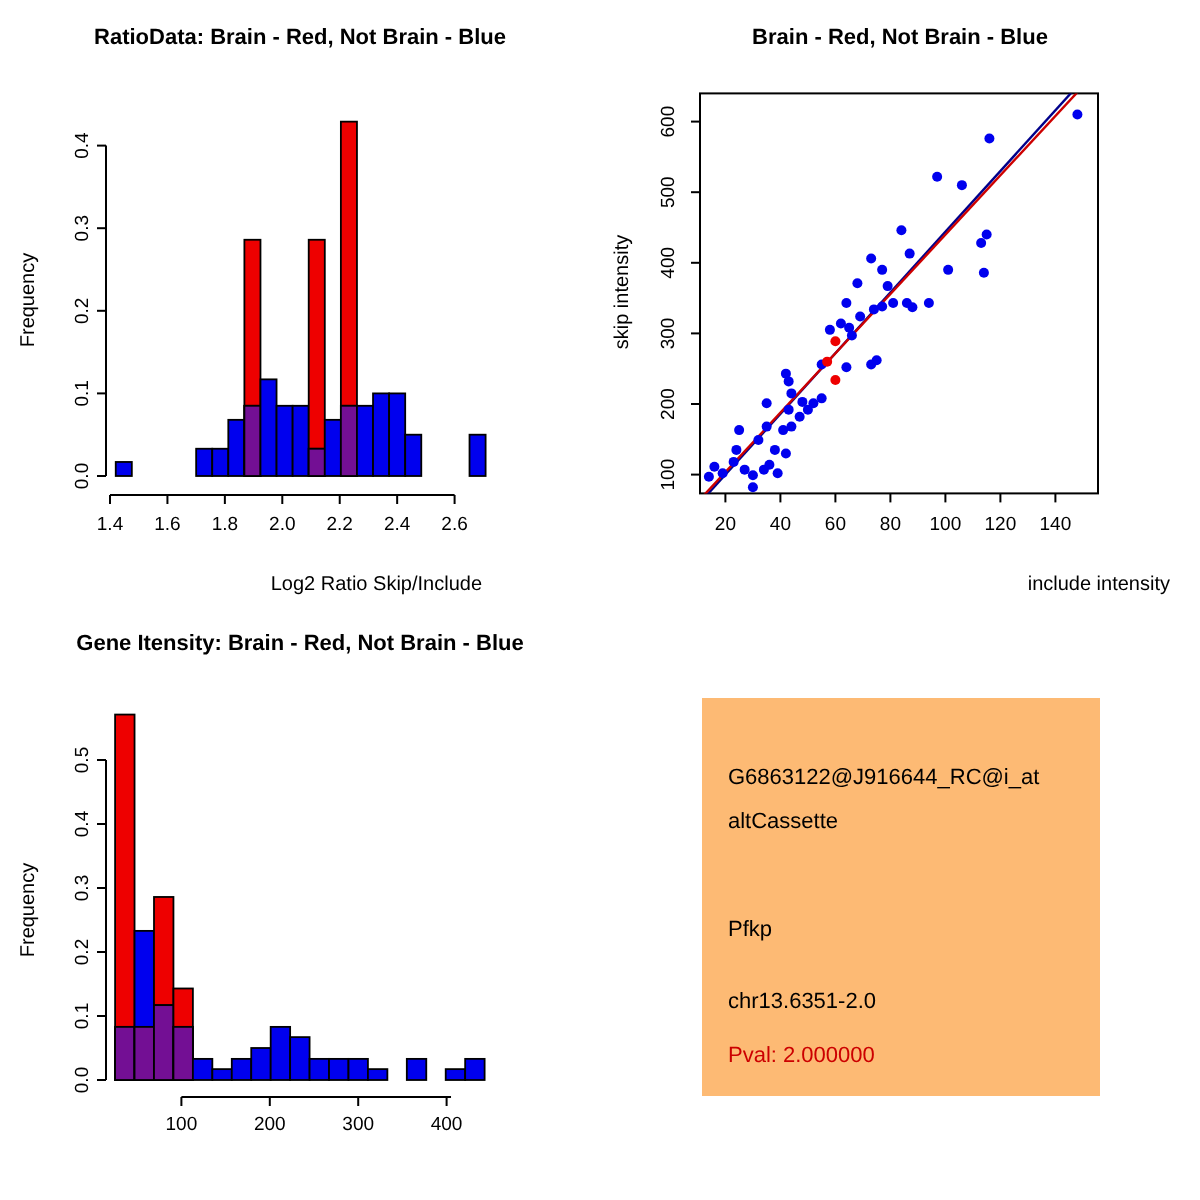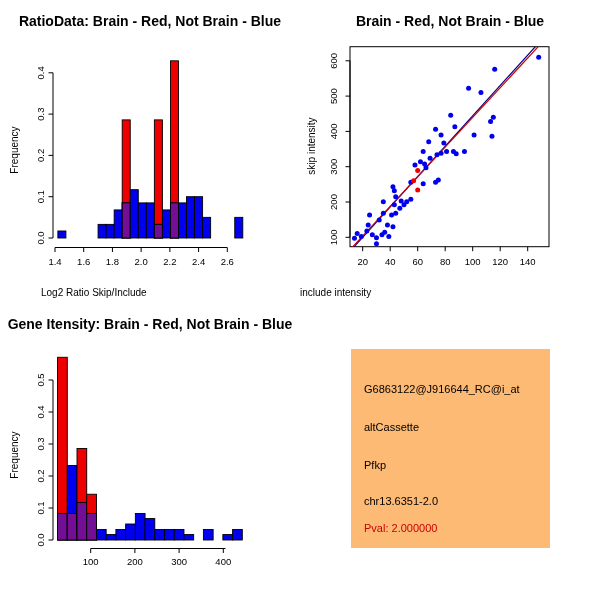--- a/index.html
+++ b/index.html
@@ -1,20 +1,20 @@
 <!DOCTYPE html>
 <html><head>
 <meta charset="utf-8">
 <style>
   html,body{margin:0;padding:0;background:#ffffff;}
   #screen{position:relative;width:600px;height:600px;background:#ffffff;overflow:hidden;
           font-family:"Liberation Sans",sans-serif;color:#000;}
   .panel-svg{position:absolute;}
-  .chart-title{position:absolute;font-weight:bold;font-size:14px;text-align:center;white-space:nowrap;}
-  .axis-xlab{position:absolute;font-size:10px;text-align:left;white-space:nowrap;}
+  .chart-title{position:absolute;font-weight:bold;font-size:11px;text-align:center;white-space:nowrap;}
+  .axis-xlab{position:absolute;font-size:10px;text-align:right;white-space:nowrap;}
   .axis-ylab{position:absolute;font-size:10px;text-align:center;white-space:nowrap;
              width:110px;height:14px;transform:rotate(-90deg);}
   #info-box{position:absolute;left:351px;top:349px;width:199px;height:199px;}
   .info-line{position:absolute;left:13px;font-size:11px;white-space:nowrap;}
 </style>
 </head>
 <body>
 
 <div id="screen">
 
@@ -222,27 +222,27 @@
         <rect x="222.858" y="234.56" width="9.724" height="5.439999999999998" fill="#0000ee" stroke="#000000" stroke-width="0.9"></rect>
         <rect x="232.582" y="229.44" width="9.724" height="10.560000000000002" fill="#0000ee" stroke="#000000" stroke-width="0.9"></rect>
       </g>
     </svg>
 
   <div class="chart-title" style="left:0;top:13px;width:300px">RatioData: Brain - Red, Not Brain - Blue</div>
   <div class="chart-title" style="left:300px;top:13px;width:300px">Brain - Red, Not Brain - Blue</div>
   <div class="chart-title" style="left:0;top:316px;width:300px">Gene Itensity: Brain - Red, Not Brain - Blue</div>
 
   <div class="axis-xlab" style="left:41px;top:287px;width:200px">Log2 Ratio Skip/Include</div>
-  <div class="axis-xlab" style="left:300px;top:287px;width:300px">include intensity</div>
+  <div class="axis-xlab" style="left:285px;top:287px;width:300px">include intensity</div>
 
   <div class="axis-ylab" style="left:-39px;top:143px">Frequency</div>
   <div class="axis-ylab" style="left:258px;top:139px">skip intensity</div>
   <div class="axis-ylab" style="left:-39px;top:448px">Frequency</div>
 
   <div id="info-box" style="background: #fdba74;">
     <div class="info-line" style="top:34px">G6863122@J916644_RC@i_at</div>
-    <div class="info-line" style="top:72px">altCassette</div>
+    <div class="info-line" style="top:56px">altCassette</div>
     <div class="info-line" style="top:110px">Pfkp</div>
     <div class="info-line" style="top:146px">chr13.6351-2.0</div>
     <div class="info-line" id="pval-line" style="top: 173px; color: rgb(204, 0, 0);">Pval: 2.000000</div>
   </div>
 
 </div>
 
 </body></html>

